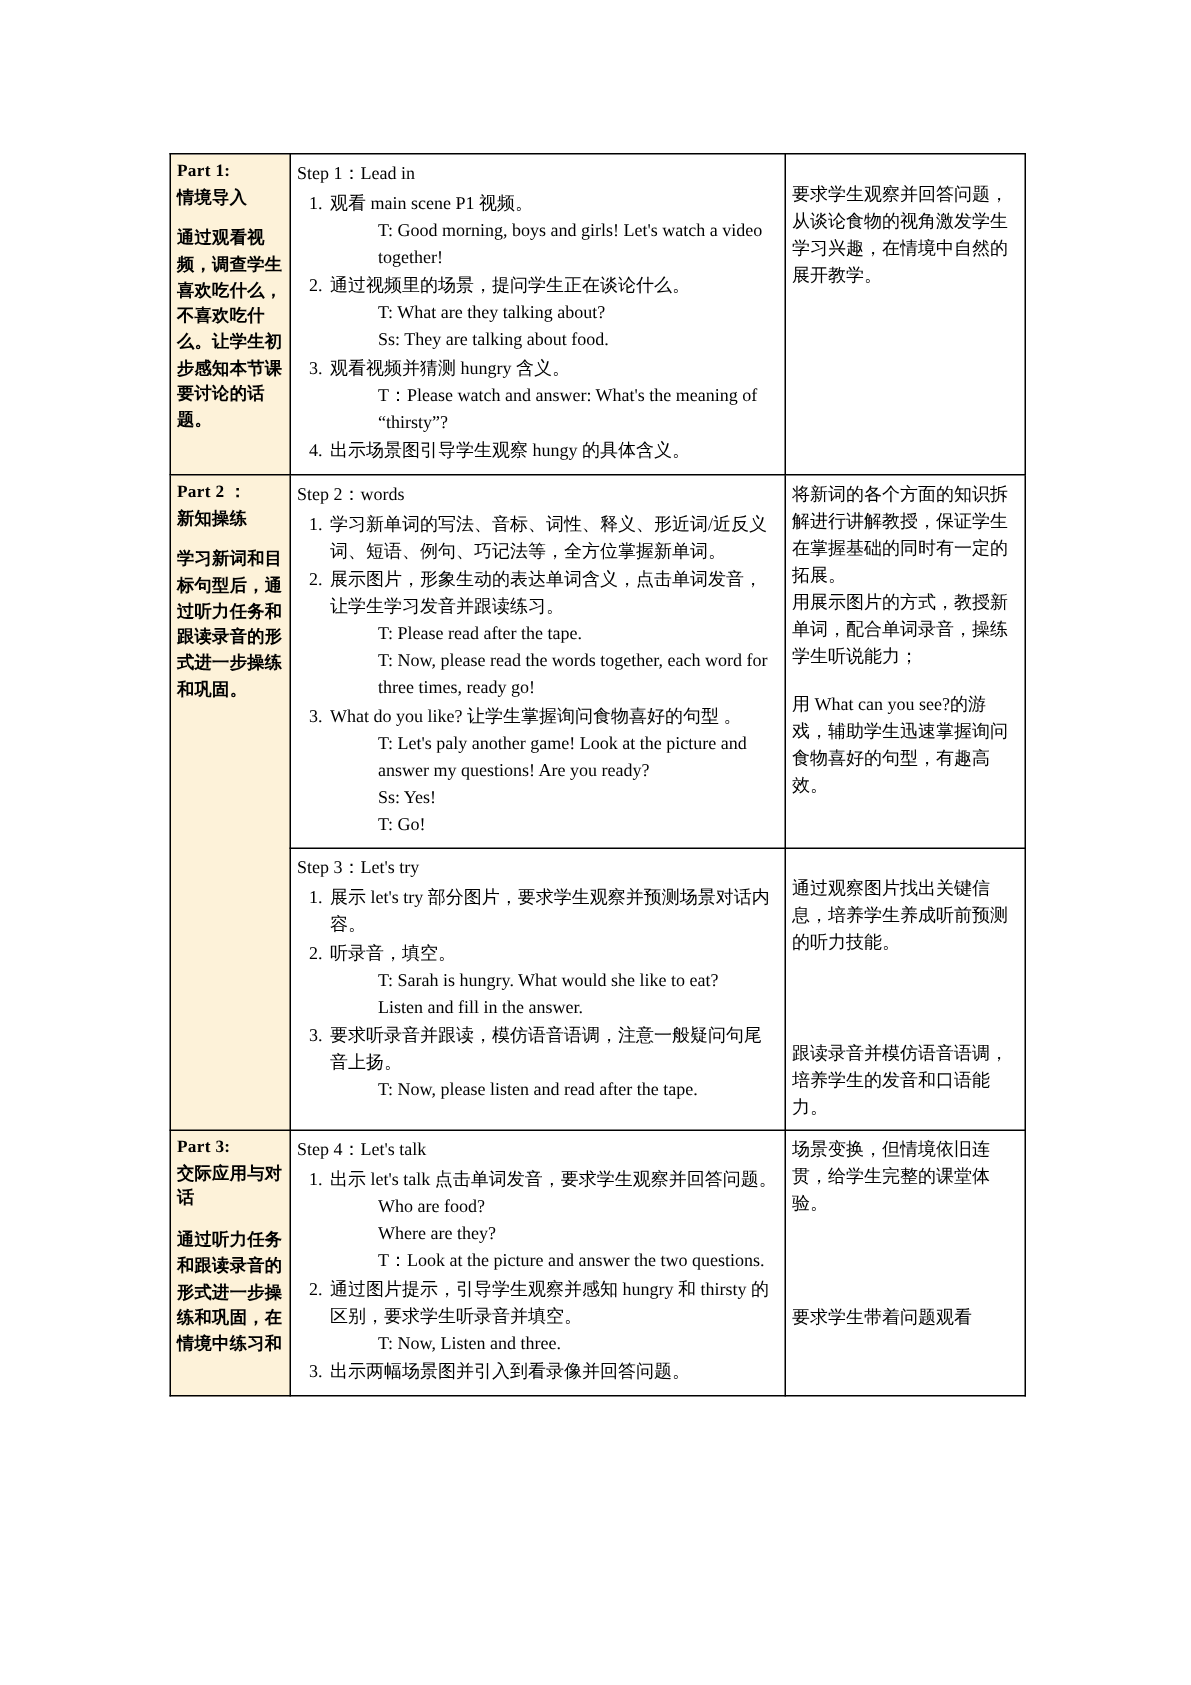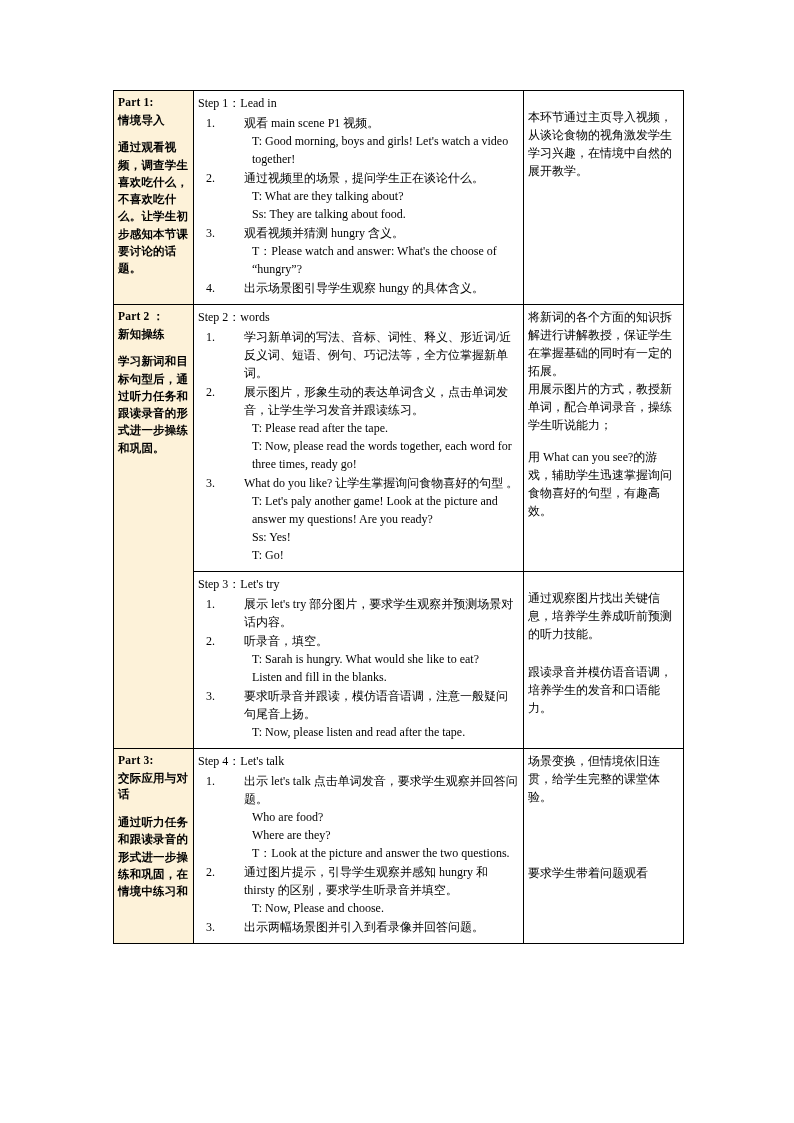--- a/index.html
+++ b/index.html
@@ -9,21 +9,21 @@
   }
   body {
     width: 794px;
     height: 1123px;
     font-family: "Liberation Serif", serif;
     color: #000;
     position: relative;
   }
   .page {
     position: absolute;
-    left: 0; top: 0;
+    left: 0; top: 12px;
     width: 794px;
     height: 969px;
   }
   table.lesson {
     position: absolute;
     left: 113px;
     top: 90px;
     width: 570px;
     border-collapse: collapse;
     table-layout: fixed;
@@ -70,28 +70,28 @@
     list-style: decimal;
   }
   ol.steps > li {
     margin: 0 0 1px 0;
     padding-left: 2px;
   }
   .dlg {
     margin-left: 32px;
     text-indent: 0;
   }
-  .li-text { display: block; margin-left: 24px; }
+  .li-text { display: block; }
   .col-note {
     font-size: 12px;
     line-height: 1.5;
   }
   .note-block { margin: 0; }
   .note-gap-1 { margin-top: 14px; }
-  .note-gap-3 { margin-top: 20px; }
+  .note-gap-3 { margin-top: 56px; }
   .note-gap-4 { margin-top: 58px; }
 </style>
 </head>
 <body>
 
 <div class="page">
   <table class="lesson">
     <colgroup>
       <col class="c1">
         <col class="c2">
@@ -112,29 +112,29 @@
               <span class="li-text">观看 main scene P1 视频。</span>
               <div class="dlg">T: Good morning, boys and girls! Let's watch a video together!</div>
             </li>
             <li>
               <span class="li-text">通过视频里的场景，提问学生正在谈论什么。</span>
               <div class="dlg">T: What are they talking about?</div>
               <div class="dlg">Ss: They are talking about food.</div>
             </li>
             <li>
               <span class="li-text">观看视频并猜测 hungry 含义。</span>
-              <div class="dlg">T：Please watch and answer: What's the choose of “hungry”?</div>
+              <div class="dlg">T：Please watch and answer: What's the meaning of “thirsty”?</div>
             </li>
             <li>
               <span class="li-text">出示场景图引导学生观察 hungy 的具体含义。</span>
             </li>
           </ol>
         </td>
         <td class="col-note">
-          <div class="note-block note-gap-1">本环节通过主页导入视频，从谈论食物的视角激发学生学习兴趣，在情境中自然的展开教学。</div>
+          <div class="note-block note-gap-1">要求学生观察并回答问题，从谈论食物的视角激发学生学习兴趣，在情境中自然的展开教学。</div>
         </td>
       </tr>
 
       <tr>
         <td class="col-part" rowspan="2">
           <div class="part-title">Part 2 ：</div>
           <div class="part-sub">新知操练</div>
           <div class="part-desc">学习新词和目标句型后，通过听力任务和跟读录音的形式进一步操练和巩固。</div>
         </td>
         <td class="col-main">
@@ -166,21 +166,21 @@
       <tr>
         <td class="col-main">
           <div class="step-head">Step 3：Let's try</div>
           <ol class="steps">
             <li>
               <span class="li-text">展示 let's try 部分图片，要求学生观察并预测场景对话内容。</span>
             </li>
             <li>
               <span class="li-text">听录音，填空。</span>
               <div class="dlg">T: Sarah is hungry. What would she like to eat?</div>
-              <div class="dlg">Listen and fill in the blanks.</div>
+              <div class="dlg">Listen and fill in the answer.</div>
             </li>
             <li>
               <span class="li-text">要求听录音并跟读，模仿语音语调，注意一般疑问句尾音上扬。</span>
               <div class="dlg">T: Now, please listen and read after the tape.</div>
             </li>
           </ol>
         </td>
         <td class="col-note">
           <div class="note-block note-gap-1">通过观察图片找出关键信息，培养学生养成听前预测的听力技能。</div>
           <div class="note-block note-gap-3">跟读录音并模仿语音语调，培养学生的发音和口语能力。</div>
@@ -197,21 +197,21 @@
           <div class="step-head">Step 4：Let's talk</div>
           <ol class="steps">
             <li>
               <span class="li-text">出示 let's talk 点击单词发音，要求学生观察并回答问题。</span>
               <div class="dlg">Who are food?</div>
               <div class="dlg">Where are they?</div>
               <div class="dlg">T：Look at the picture and answer the two questions.</div>
             </li>
             <li>
               <span class="li-text">通过图片提示，引导学生观察并感知 hungry 和 thirsty 的区别，要求学生听录音并填空。</span>
-              <div class="dlg">T: Now, Please and choose.</div>
+              <div class="dlg">T: Now, Listen and three.</div>
             </li>
             <li>
               <span class="li-text">出示两幅场景图并引入到看录像并回答问题。</span>
             </li>
           </ol>
         </td>
         <td class="col-note">
           <div class="note-block">场景变换，但情境依旧连贯，给学生完整的课堂体验。</div>
           <div class="note-block note-gap-4">要求学生带着问题观看</div>
         </td>

